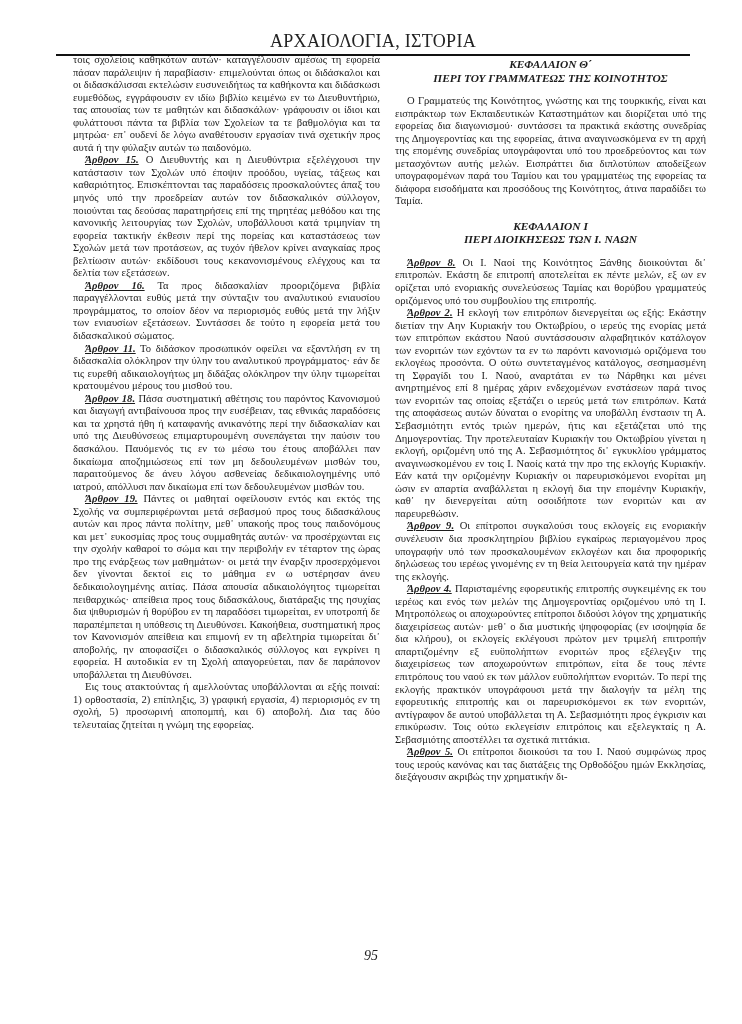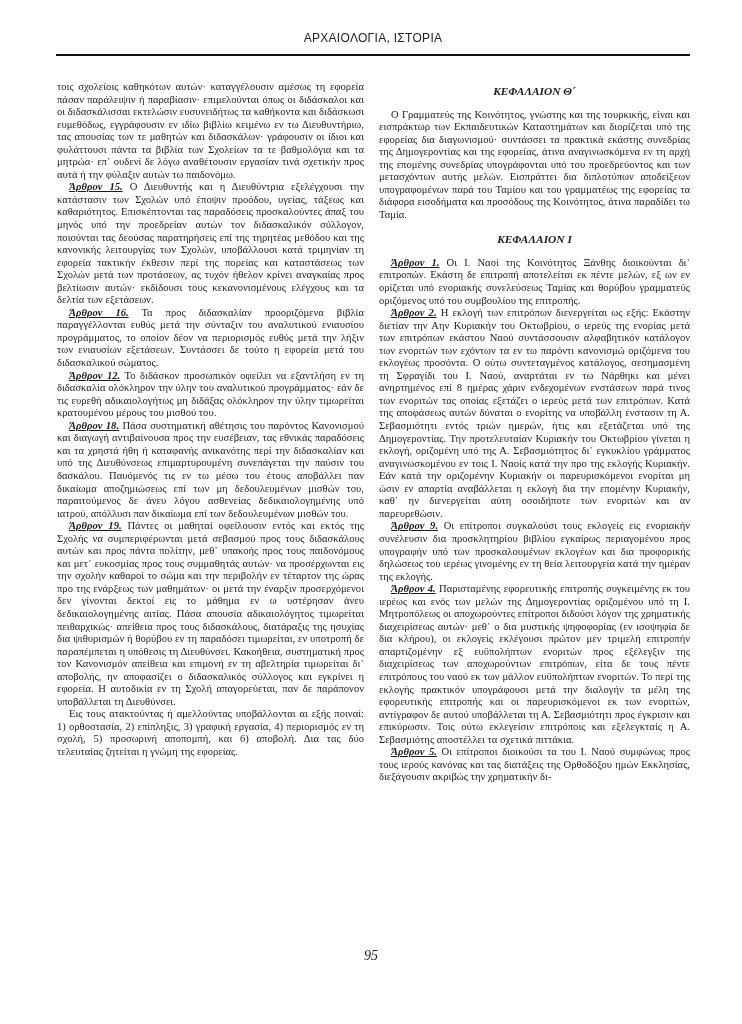--- a/index.html
+++ b/index.html
@@ -1,26 +1,26 @@
 <!DOCTYPE html>
 <html><head>
 <meta charset="utf-8">
 <style>
   html, body { margin: 0; padding: 0; background: #ffffff; }
   body { width: 742px; height: 1024px; position: relative; overflow: hidden; color: #1a1a1a; }
   .page { position: absolute; left: 0; top: 0; width: 742px; height: 1024px; }
   .running-head {
     position: absolute; left: 56px; width: 634px; top: 31px; text-align: center;
-    font-family: Liberation Sans, sans-serif; font-size: 12px; letter-spacing: 0.3px; color: #222;
+    font-family: Liberation Serif, serif; font-size: 18px; letter-spacing: 0.3px; color: #222;
   }
   .rule { position: absolute; left: 56px; width: 634px; top: 54px; height: 0; border-top: 2px solid #111; }
   .col {
-    position: absolute; top: 81px;
+    position: absolute; top: 54px;
     font-family: "Liberation Serif", serif; font-size: 10.6px; line-height: 12.55px;
-    text-align: justify; hyphens: manual; color: #1c1c1c;
+    text-align: justify; hyphens: manual; color: #1c1c1c; margin-left: 16px;
   }
   .col.left { left: 57px; width: 307px; }
   .col.right { left: 379px; width: 311px; }
   .col p { margin: 0; text-indent: 12px; }
   .col p.noindent { text-indent: 0; }
   .art { font-weight: bold; font-style: italic; text-decoration: underline; }
   .chapter {
     text-align: center; font-weight: bold; font-style: italic; font-size: 11.4px; line-height: 13.5px;
     text-indent: 0; margin: 0; font-family: Liberation Serif, serif;
   }
@@ -39,40 +39,42 @@
   <div class="running-head">ΑΡΧΑΙΟΛΟΓΙΑ, ΙΣΤΟΡΙΑ</div>
   <div class="rule"></div>
 
   <div class="col left">
     <p class="noindent">τοις σχολείοις καθηκότων αυτών· καταγγέλουσιν αμέσως τη εφορεία πάσαν παράλειψιν ή παραβίασιν· επιμελούνται όπως οι διδάσκαλοι και οι διδασκάλισσαι εκτελώσιν ευσυνειδήτως τα καθήκοντα και διδάσκωσι ευμεθόδως, εγγράφουσιν εν ιδίω βιβλίω κειμένω εν τω Διευθυντήριω, τας απουσίας των τε μαθητών και διδασκάλων· γράφουσιν οι ίδιοι και φυλάττουσι πάντα τα βιβλία των Σχολείων τα τε βαθμολόγια και τα μητρώα· επ᾽ ουδενί δε λόγω αναθέτουσιν εργασίαν τινά σχετικήν προς αυτά ή την φύλαξιν αυτών τω παιδονόμω.</p>
 
     <p><span class="art">Άρθρον 15.</span> <span>Ο Διευθυντής και η Διευθύντρια εξελέγχουσι την κατάστασιν των Σχολών υπό έποψιν προόδου, υγείας, τάξεως και καθαριότητος. Επισκέπτονται τας παραδόσεις προσκαλούντες άπαξ του μηνός υπό την προεδρείαν αυτών τον διδασκαλικόν σύλλογον, ποιούνται τας δεούσας παρατηρήσεις επί της τηρητέας μεθόδου και της κανονικής λειτουργίας των Σχολών, υποβάλλουσι κατά τριμηνίαν τη εφορεία τακτικήν έκθεσιν περί της πορείας και καταστάσεως των Σχολών μετά των προτάσεων, ας τυχόν ήθελον κρίνει αναγκαίας προς βελτίωσιν αυτών· εκδίδουσι τους κεκανονισμένους ελέγχους και τα δελτία των εξετάσεων.</span></p>
 
     <p><span class="art">Άρθρον 16.</span> <span>Τα προς διδασκαλίαν προοριζόμενα βιβλία παραγγέλλονται ευθύς μετά την σύνταξιν του αναλυτικού ενιαυσίου προγράμματος, το οποίον δέον να περιορισμός ευθύς μετά την λήξιν των ενιαυσίων εξετάσεων. Συντάσσει δε τούτο η εφορεία μετά του διδασκαλικού σώματος.</span></p>
 
-    <p><span class="art">Άρθρον 12.</span> <span>Το διδάσκον προσωπικόν οφείλει να εξαντλήση εν τη διδασκαλία ολόκληρον την ύλην του αναλυτικού προγράμματος· εάν δε τις ευρεθή αδικαιολογήτως μη διδάξας ολόκληρον την ύλην τιμωρείται κρατουμένου μέρους του μισθού του.</span></p>
+    <p><span class="art">Άρθρον 11.</span> <span>Το διδάσκον προσωπικόν οφείλει να εξαντλήση εν τη διδασκαλία ολόκληρον την ύλην του αναλυτικού προγράμματος· εάν δε τις ευρεθή αδικαιολογήτως μη διδάξας ολόκληρον την ύλην τιμωρείται κρατουμένου μέρους του μισθού του.</span></p>
 
     <p><span class="art">Άρθρον 18.</span> <span>Πάσα συστηματική αθέτησις του παρόντος Κανονισμού και διαγωγή αντιβαίνουσα προς την ευσέβειαν, τας εθνικάς παραδόσεις και τα χρηστά ήθη ή καταφανής ανικανότης περί την διδασκαλίαν και υπό της Διευθύνσεως επιμαρτυρουμένη συνεπάγεται την παύσιν του δασκάλου. Παυόμενός τις εν τω μέσω του έτους αποβάλλει παν δικαίωμα αποζημιώσεως επί των μη δεδουλευμένων μισθών του, παραιτούμενος δε άνευ λόγου ασθενείας δεδικαιολογημένης υπό ιατρού, απόλλυσι παν δικαίωμα επί των δεδουλευμένων μισθών του.</span></p>
 
     <p><span class="art">Άρθρον 19.</span> <span>Πάντες οι μαθηταί οφείλουσιν εντός και εκτός της Σχολής να συμπεριφέρωνται μετά σεβασμού προς τους διδασκάλους αυτών και προς πάντα πολίτην, μεθ᾽ υπακοής προς τους παιδονόμους και μετ᾽ ευκοσμίας προς τους συμμαθητάς αυτών· να προσέρχωνται εις την σχολήν καθαροί το σώμα και την περιβολήν εν τέταρτον της ώρας προ της ενάρξεως των μαθημάτων· οι μετά την έναρξιν προσερχόμενοι δεν γίνονται δεκτοί εις το μάθημα εν ω υστέρησαν άνευ δεδικαιολογημένης αιτίας. Πάσα απουσία αδικαιολόγητος τιμωρείται πειθαρχικώς· απείθεια προς τους διδασκάλους, διατάραξις της ησυχίας δια ψιθυρισμών ή θορύβου εν τη παραδόσει τιμωρείται, εν υποτροπή δε παραπέμπεται η υπόθεσις τη Διευθύνσει. Κακοήθεια, συστηματική προς τον Κανονισμόν απείθεια και επιμονή εν τη αβελτηρία τιμωρείται δι᾽ αποβολής, ην αποφασίζει ο διδασκαλικός σύλλογος και εγκρίνει η εφορεία. Η αυτοδικία εν τη Σχολή απαγορεύεται, παν δε παράπονον υποβάλλεται τη Διευθύνσει.</span></p>
 
     <p>Εις τους ατακτούντας ή αμελλούντας υποβάλλονται αι εξής ποιναί: 1) ορθοστασία, 2) επίπληξις, 3) γραφική εργασία, 4) περιορισμός εν τη σχολή, 5) προσωρινή αποπομπή, και 6) αποβολή. Δια τας δύο τελευταίας ζητείται η γνώμη της εφορείας.</p>
   </div>
 
   <div class="col right">
     <div class="chapter first">
       <div>ΚΕΦΑΛΑΙΟΝ Θ΄</div>
+      <div>ΠΕΡΙ ΤΟΥ ΓΡΑΜΜΑΤΕΩΣ ΤΗΣ ΚΟΙΝΟΤΗΤΟΣ</div>
     </div>
     <p>Ο Γραμματεύς της Κοινότητος, γνώστης και της τουρκικής, είναι και εισπράκτωρ των Εκπαιδευτικών Καταστημάτων και διορίζεται υπό της εφορείας δια διαγωνισμού· συντάσσει τα πρακτικά εκάστης συνεδρίας της Δημογεροντίας και της εφορείας, άτινα αναγινωσκόμενα εν τη αρχή της επομένης συνεδρίας υπογράφονται υπό του προεδρεύοντος και των μετασχόντων αυτής μελών. Εισπράττει δια διπλοτύπων αποδείξεων υπογραφομένων παρά του Ταμίου και του γραμματέως της εφορείας τα διάφορα εισοδήματα και προσόδους της Κοινότητος, άτινα παραδίδει τω Ταμία.</p>
 
     <div class="chapter second">
       <div>ΚΕΦΑΛΑΙΟΝ Ι</div>
+      <div>ΠΕΡΙ ΔΙΟΙΚΗΣΕΩΣ ΤΩΝ Ι. ΝΑΩΝ</div>
     </div>
 
-    <p><span class="art">Άρθρον 1.</span> <span>Οι Ι. Ναοί της Κοινότητος Ξάνθης διοικούνται δι᾽ επιτροπών. Εκάστη δε επιτροπή αποτελείται εκ πέντε μελών, εξ ων εν ορίζεται υπό ενοριακής συνελεύσεως Ταμίας και θορύβου γραμματεύς οριζόμενος υπό του συμβουλίου της επιτροπής.</span></p>
+    <p><span class="art">Άρθρον 8.</span> <span>Οι Ι. Ναοί της Κοινότητος Ξάνθης διοικούνται δι᾽ επιτροπών. Εκάστη δε επιτροπή αποτελείται εκ πέντε μελών, εξ ων εν ορίζεται υπό ενοριακής συνελεύσεως Ταμίας και θορύβου γραμματεύς οριζόμενος υπό του συμβουλίου της επιτροπής.</span></p>
 
     <p><span class="art">Άρθρον 2.</span> <span>Η εκλογή των επιτρόπων διενεργείται ως εξής: Εκάστην διετίαν την Αην Κυριακήν του Οκτωβρίου, ο ιερεύς της ενορίας μετά των επιτρόπων εκάστου Ναού συντάσσουσιν αλφαβητικόν κατάλογον των ενοριτών των εχόντων τα εν τω παρόντι κανονισμώ οριζόμενα του εκλογέως προσόντα. Ο ούτω συντεταγμένος κατάλογος, σεσημασμένη τη Σφραγίδι του Ι. Ναού, αναρτάται εν τω Νάρθηκι και μένει ανηρτημένος επί 8 ημέρας χάριν ενδεχομένων ενστάσεων παρά τινος των ενοριτών τας οποίας εξετάζει ο ιερεύς μετά των επιτρόπων. Κατά της αποφάσεως αυτών δύναται ο ενορίτης να υποβάλλη ένστασιν τη Α. Σεβασμιότητι εντός τριών ημερών, ήτις και εξετάζεται υπό της Δημογεροντίας. Την προτελευταίαν Κυριακήν του Οκτωβρίου γίνεται η εκλογή, οριζομένη υπό της Α. Σεβασμιότητος δι᾽ εγκυκλίου γράμματος αναγινωσκομένου εν τοις Ι. Ναοίς κατά την προ της εκλογής Κυριακήν. Εάν κατά την οριζομένην Κυριακήν οι παρευρισκόμενοι ενορίται μη ώσιν εν απαρτία αναβάλλεται η εκλογή δια την επομένην Κυριακήν, καθ᾽ ην διενεργείται αύτη οσοιδήποτε των ενοριτών και αν παρευρεθώσιν.</span></p>
 
     <p><span class="art">Άρθρον 9.</span> <span>Οι επίτροποι συγκαλούσι τους εκλογείς εις ενοριακήν συνέλευσιν δια προσκλητηρίου βιβλίου εγκαίρως περιαγομένου προς υπογραφήν υπό των προσκαλουμένων εκλογέων και δια προφορικής δηλώσεως του ιερέως γινομένης εν τη θεία λειτουργεία κατά την ημέραν της εκλογής.</span></p>
 
     <p><span class="art">Άρθρον 4.</span> <span>Παρισταμένης εφορευτικής επιτροπής συγκειμένης εκ του ιερέως και ενός των μελών της Δημογεροντίας οριζομένου υπό τη Ι. Μητροπόλεως οι αποχωρούντες επίτροποι διδούσι λόγον της χρηματικής διαχειρίσεως αυτών· μεθ᾽ ο δια μυστικής ψηφοφορίας (εν ισοψηφία δε δια κλήρου), οι εκλογείς εκλέγουσι πρώτον μεν τριμελή επιτροπήν απαρτιζομένην εξ ευϋπολήπτων ενοριτών προς εξέλεγξιν της διαχειρίσεως των αποχωρούντων επιτρόπων, είτα δε τους πέντε επιτρόπους του ναού εκ των μάλλον ευϋπολήπτων ενοριτών. Το περί της εκλογής πρακτικόν υπογράφουσι μετά την διαλογήν τα μέλη της εφορευτικής επιτροπής και οι παρευρισκόμενοι εκ των ενοριτών, αντίγραφον δε αυτού υποβάλλεται τη Α. Σεβασμιότητι προς έγκρισιν και επικύρωσιν. Τοις ούτω εκλεγείσιν επιτρόποις και εξελεγκταίς η Α. Σεβασμιότης αποστέλλει τα σχετικά πιττάκια.</span></p>
 
     <p><span class="art">Άρθρον 5.</span> <span>Οι επίτροποι διοικούσι τα του Ι. Ναού συμφώνως προς τους ιερούς κανόνας και τας διατάξεις της Ορθοδόξου ημών Εκκλησίας, διεξάγουσιν ακριβώς την χρηματικήν δι-</span></p>
   </div>
 

